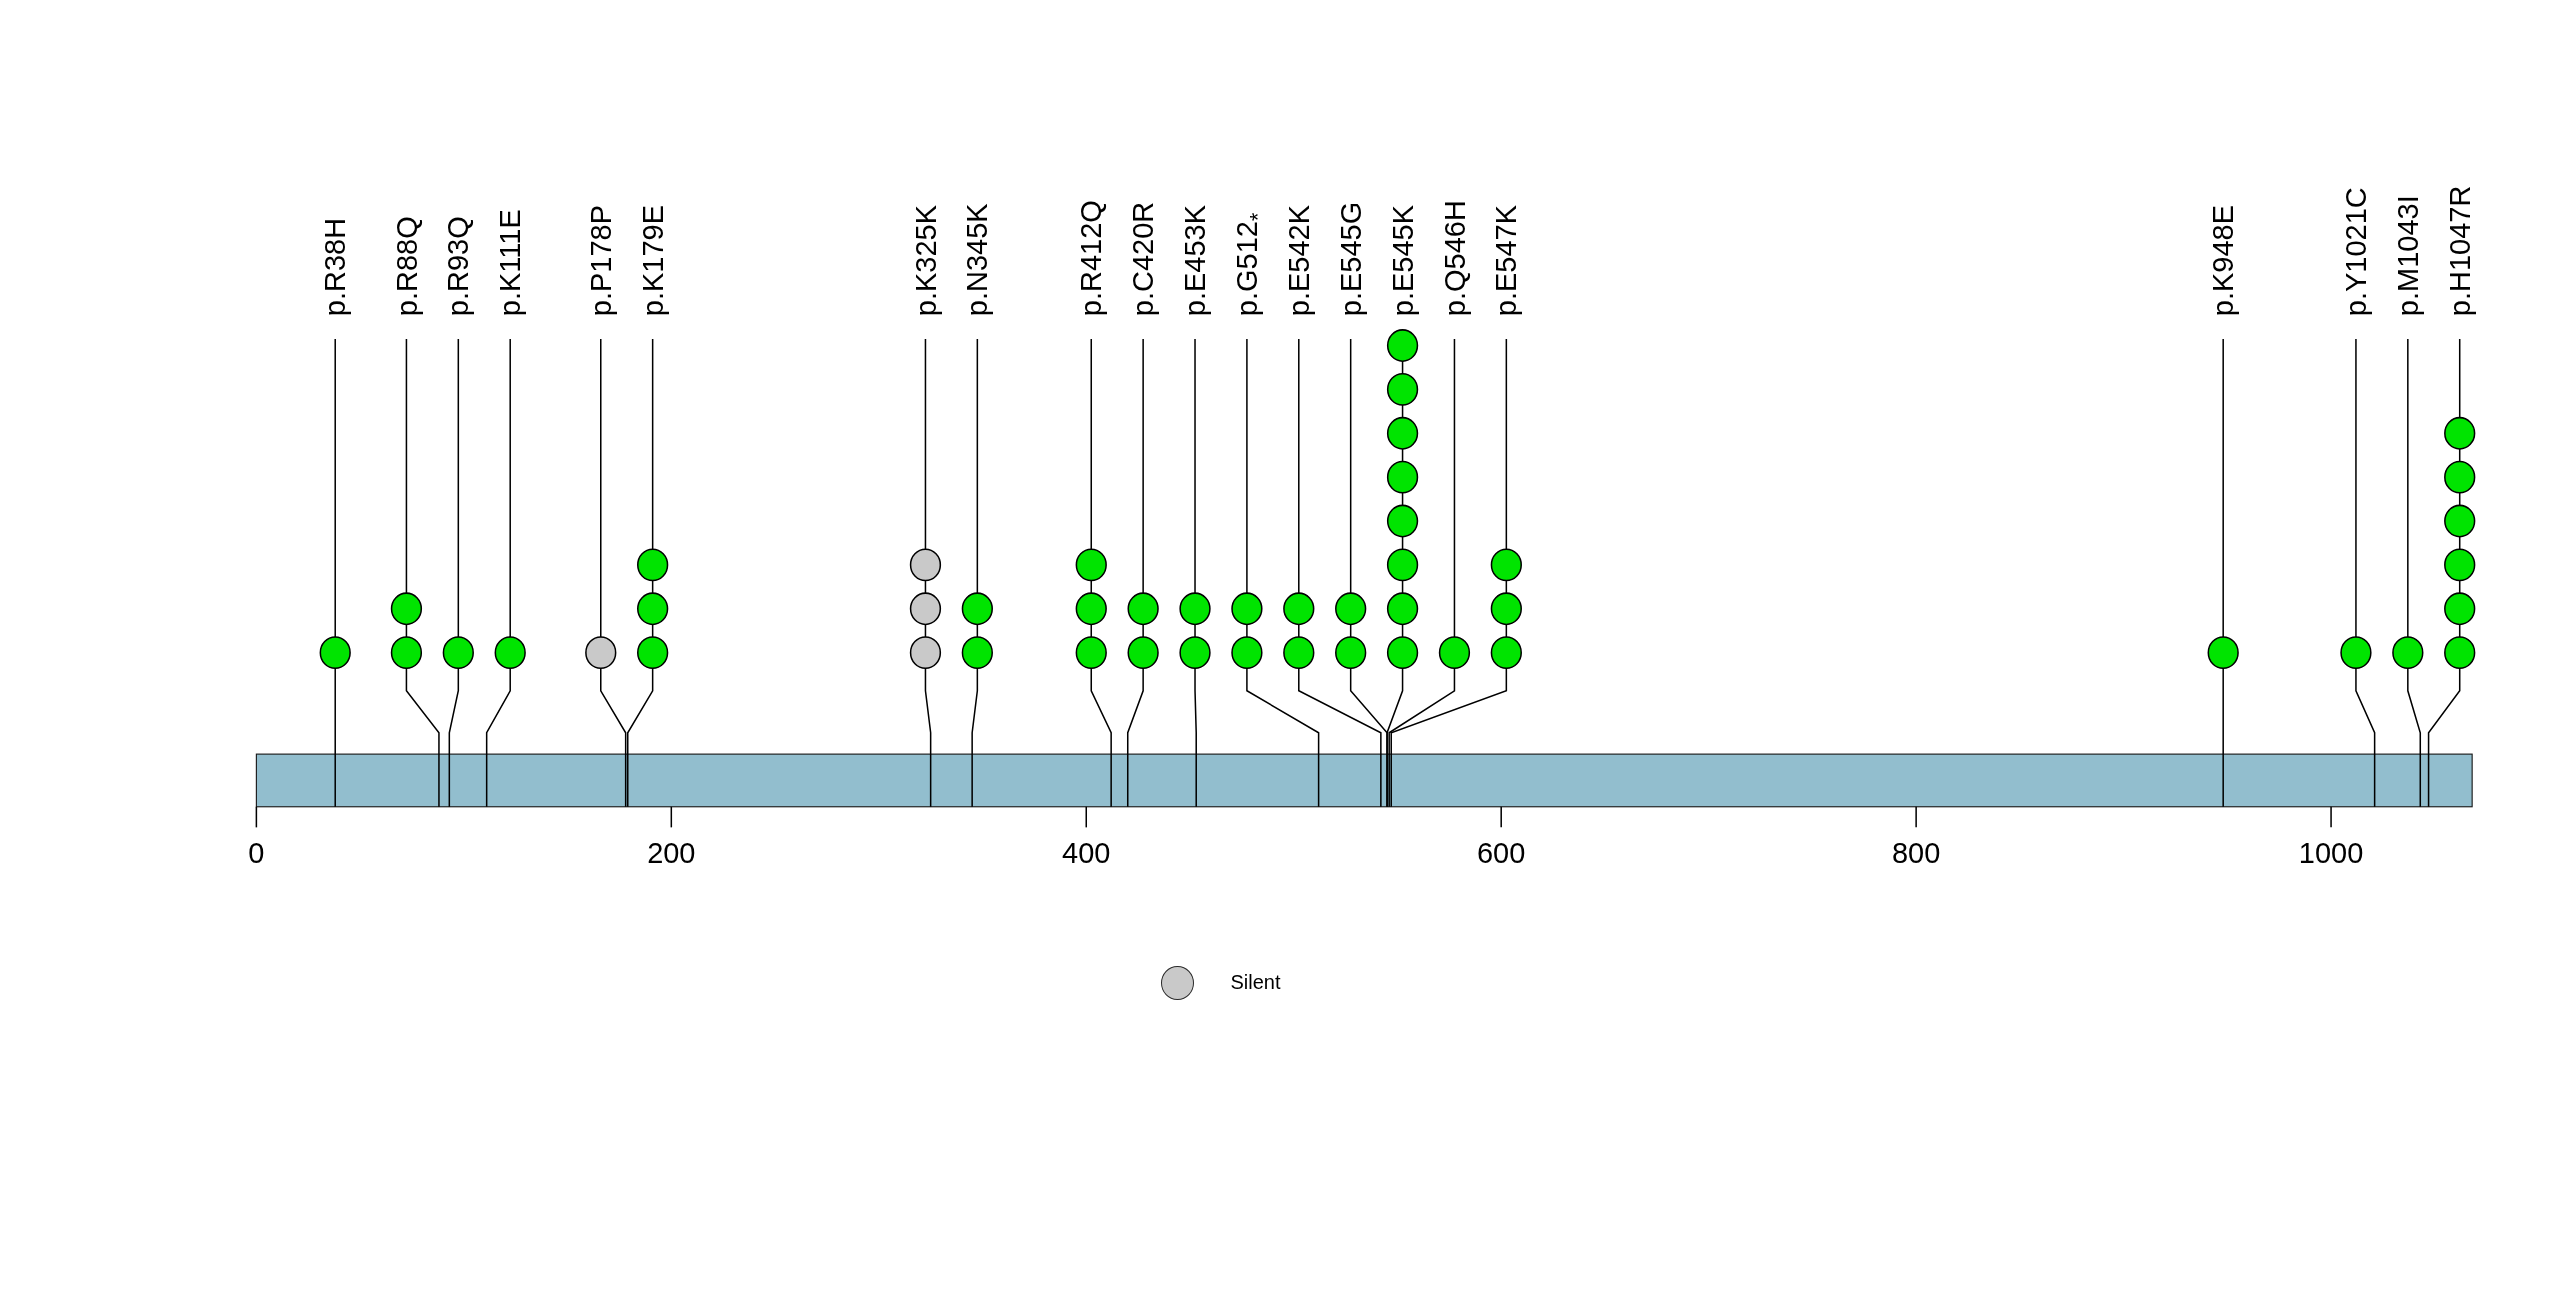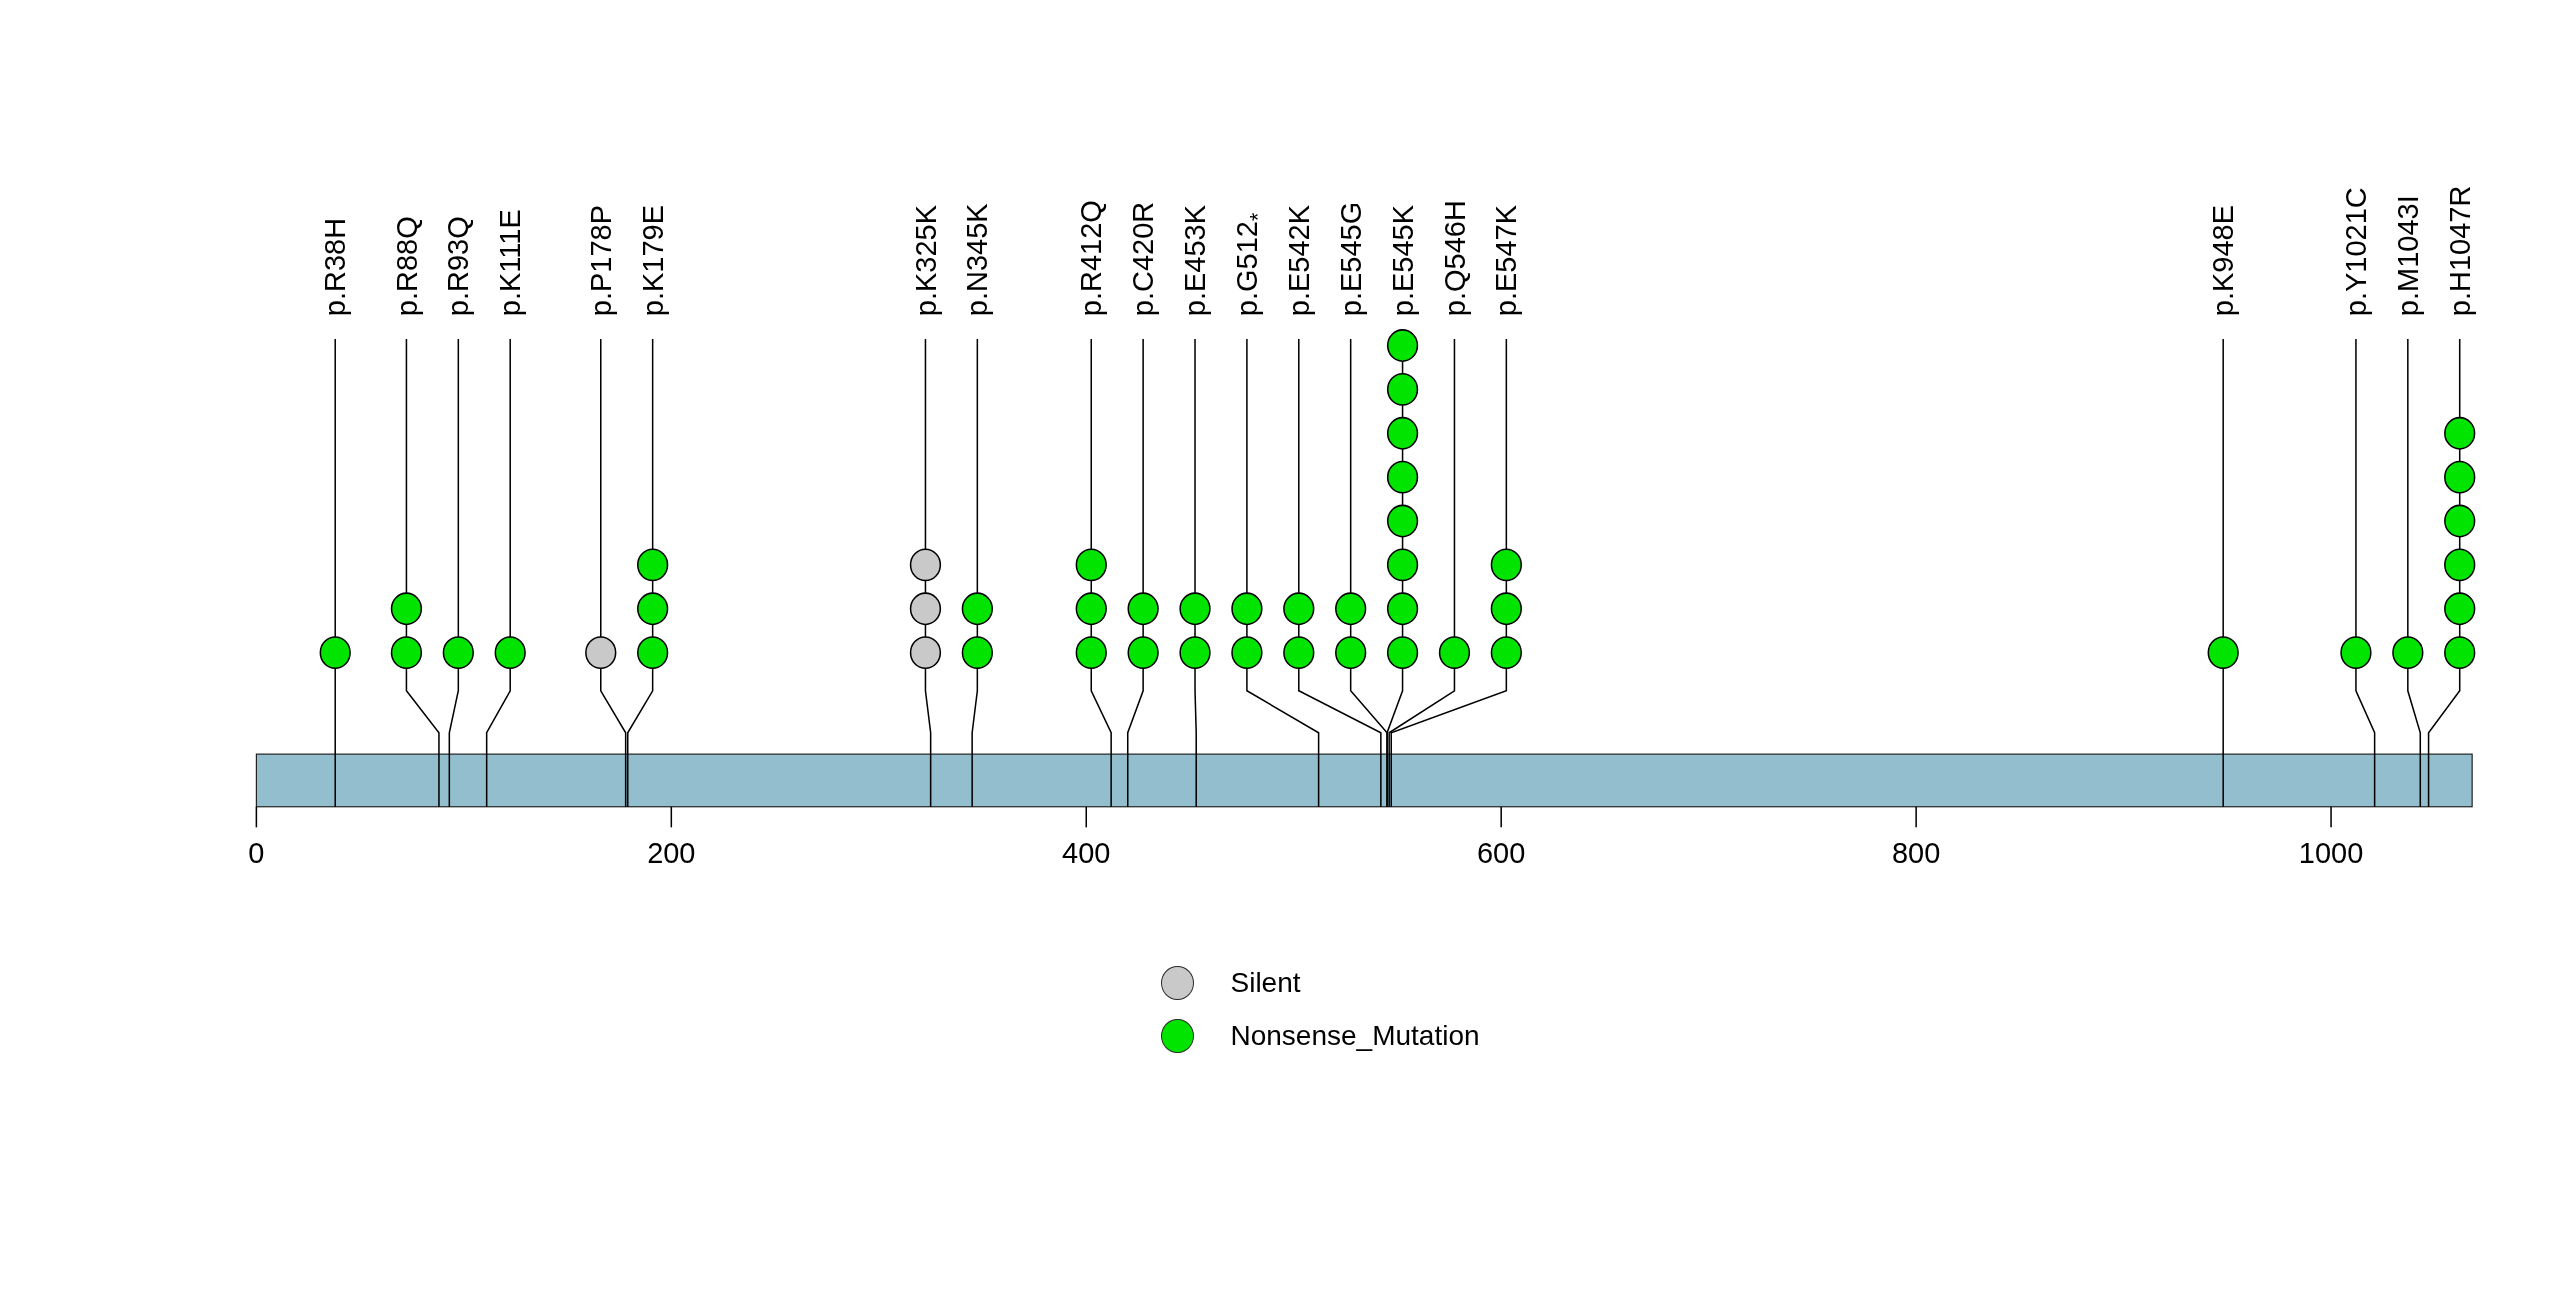--- a/index.html
+++ b/index.html
@@ -2,21 +2,21 @@
 <html style="font-size:12.2px"><head>
 <meta charset="utf-8">
 <style>
   html,body{margin:0;padding:0;background:#ffffff;}
   .figure{position:relative;width:2576px;height:1290px;background:#ffffff;overflow:hidden;
           font-family:"Liberation Sans", sans-serif;}
   svg text{font-family:"Liberation Sans", sans-serif;fill:#000000;}
   .legend{position:absolute;left:1161px;top:956px;}
   .legend-row{display:flex;align-items:center;height:53px;}
   .swatch{width:30.5px;height:32px;border-radius:50%;border:1.5px solid #2a2a2a;flex:0 0 auto;}
-  .legend-label{margin-left:37px;font-size:28px;color:#000;white-space:nowrap;}
+  .legend-label{margin-left:37px;font-size:20px;color:#000;white-space:nowrap;}
 </style>
 </head>
 <body>
 
 <div class="figure">
   <svg id="plot" width="2576" height="1290" viewBox="0 0 3376 1690">
       <rect x="336" y="988" width="2903.892" height="69" fill="#92bece" stroke="#1a1a1a" stroke-width="1.5"></rect>
       <path d="M 439.322 444 L 439.322 905 L 439.322 960 L 439.322 1057" fill="none" stroke="#000000" stroke-width="2"></path>
       <path d="M 532.6493333333333 444 L 532.6493333333333 905 L 575.2719999999999 960 L 575.2719999999999 1057" fill="none" stroke="#000000" stroke-width="2"></path>
       <path d="M 600.6493333333333 444 L 600.6493333333333 905 L 588.867 960 L 588.867 1057" fill="none" stroke="#000000" stroke-width="2"></path>
@@ -119,19 +119,15 @@
       <text transform="translate(3087.6029999999996, 414) rotate(-90)" text-anchor="start" font-size="38" dy="0.35em">p.Y1021C</text>
       <text transform="translate(3155.6029999999996, 414) rotate(-90)" text-anchor="start" font-size="38" dy="0.35em">p.M1043I</text>
       <text transform="translate(3223.6029999999996, 414) rotate(-90)" text-anchor="start" font-size="38" dy="0.35em">p.H1047R</text>
     </svg>
 
   <div class="legend">
     <div class="legend-row">
       <span class="swatch" style="background: rgb(201, 201, 201);"></span>
       <span class="legend-label">Silent</span>
     </div>
-    <div class="legend-row">
-      <span class="swatch" style="background: rgb(0, 228, 0);"></span>
-      <span class="legend-label">Nonsense_Mutation</span>
-    </div>
   </div>
 </div>
 
 
 </body></html>

